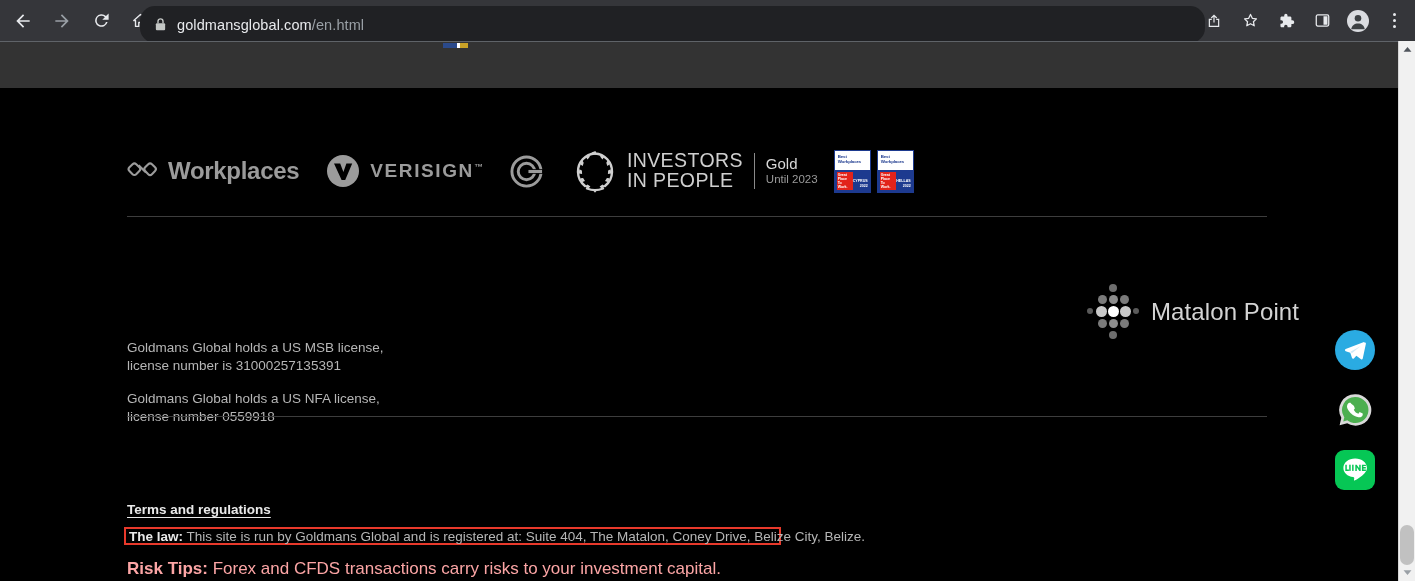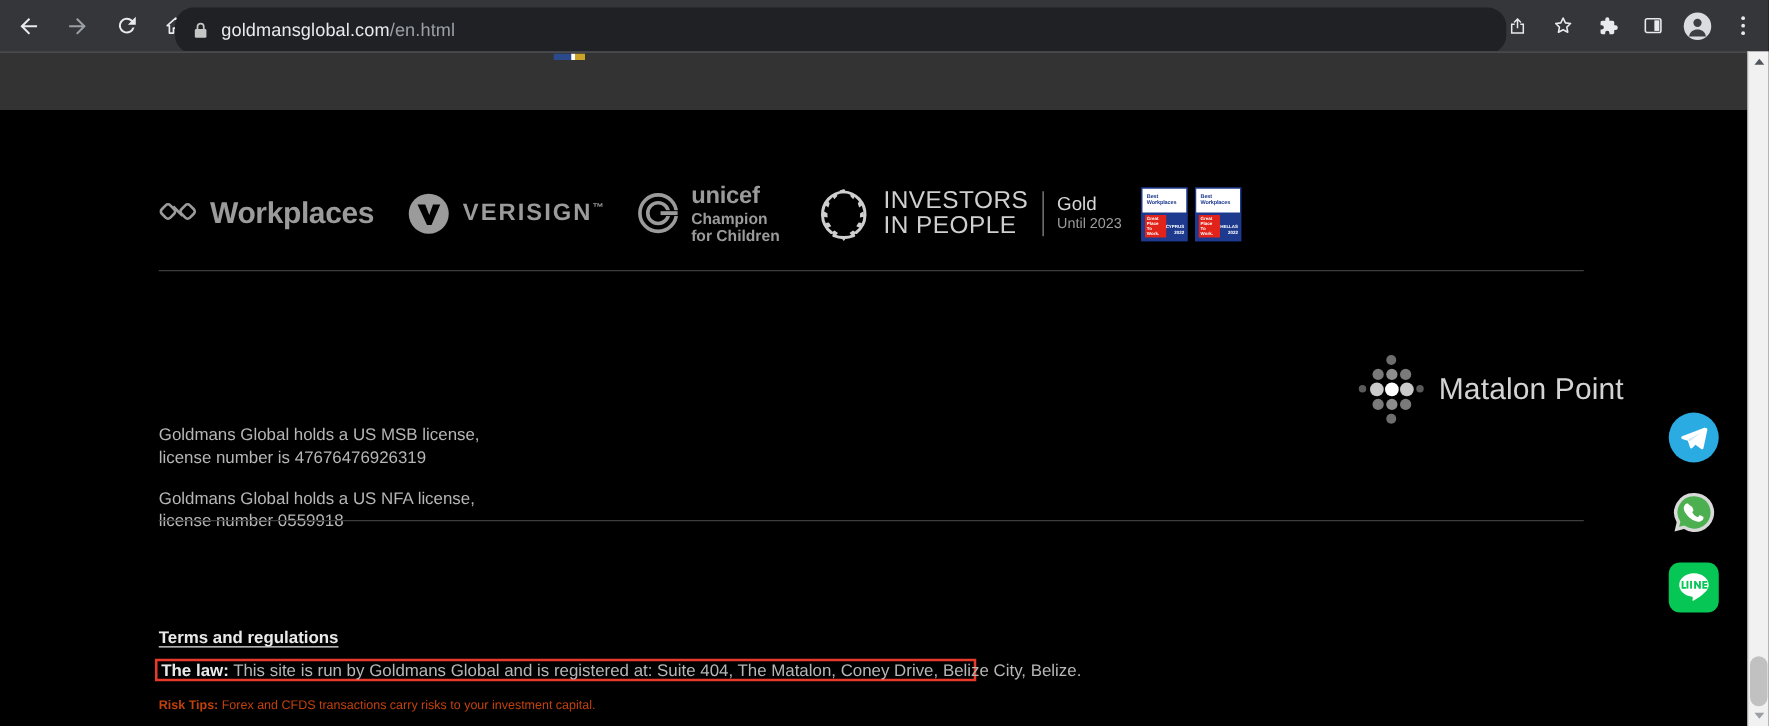--- a/index.html
+++ b/index.html
@@ -177,21 +177,21 @@
     position: absolute; left: 124px; top: 486px;
     width: 657px; height: 18px;
     border: 2px solid #e8392b;
     display: flex; align-items: center;
     padding-left: 3px;
   }
   .law-text { color: #b6b6b6; font-size: 13.5px; white-space: nowrap; }
   .law-text b, .risk-text b { color: #e9e9e9; }
   .risk-line {
     position: absolute; left: 127px; top: 518px;
-    color: #c2410c; font-size: 10px; white-space: nowrap;
+    color: #fca5a5; font-size: 17px; white-space: nowrap;
   }
 
   
   .social-rail {
     position: absolute; right: 35px; top: 284px;
     display: flex; flex-direction: column; gap: 10px;
   }
   .social-btn {
     width: 50px; height: 50px;
     background: #000;
@@ -341,25 +341,20 @@
       <span class="vs-text"><span>VERISIGN</span><span class="vs-tm">™</span></span>
     </div>
 
     <div class="logo" style="margin-left:26px">
       <svg width="35" height="35" viewBox="0 0 36 36">
         <circle cx="18" cy="18" r="15" fill="none" stroke="#9b9b9b" stroke-width="3"></circle>
         <circle cx="18" cy="18" r="8.5" fill="none" stroke="#9b9b9b" stroke-width="3"></circle>
         <rect x="18" y="15.6" width="17" height="4.8" fill="#000"></rect>
         <rect x="20" y="16.4" width="14" height="3.2" fill="#9b9b9b"></rect>
       </svg>
-      <span class="uni-txt">
-        <span class="uni-name">unicef</span>
-        <span class="uni-sub">Champion</span>
-        <span class="uni-sub">for Children</span>
-      </span>
     </div>
 
     <div class="logo" style="margin-left:27px">
       <svg width="48" height="46" viewBox="0 0 48 46">
         <g stroke="#cfcfcf" stroke-width="2.4" fill="none" stroke-linecap="round">
           <path d="M24 5.5A18 18 0 0 0 7 24a18 18 0 0 0 7 14"></path>
           <path d="M24 5.5A18 18 0 0 1 41 24a18 18 0 0 1-7 14"></path>
           <path d="M16 40.5q8 3.2 16 0"></path>
         </g>
         <g fill="#cfcfcf">
@@ -434,21 +429,21 @@
       <i style="left:24px; top:35px;width:9px; height:9px; background:#8d8d8d;"></i>
       <i style="left:35px; top:35px;width:9px; height:9px; background:#7a7a7a;"></i>
       <i style="left:24px; top:47px;width:8px; height:8px; background:#6e6e6e;"></i>
     </span>
     <span class="tp-text">Matalon Point</span>
   </div>
 
   <div class="license-block">
     <p class="license-para">
       <span>Goldmans Global holds a US MSB license,</span><br>
-      <span>license number is 47676476926319</span>
+      <span>license number is 31000257135391</span>
     </p>
     <p class="license-para">
       <span>Goldmans Global holds a US NFA license,</span><br>
       <span>license number 0559918</span>
     </p>
   </div>
 
   <div class="divider divider-2"></div>
 
   <a class="terms-title" href="#">Terms and regulations</a>

